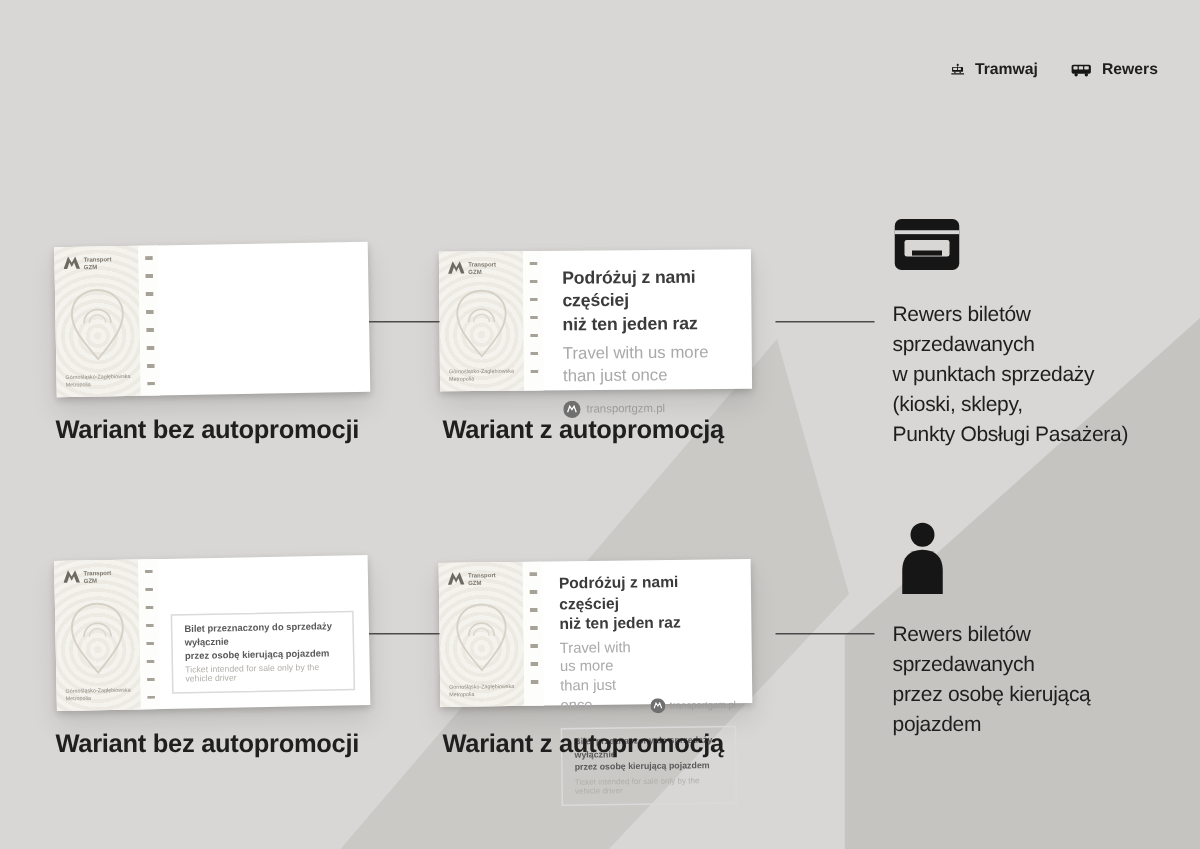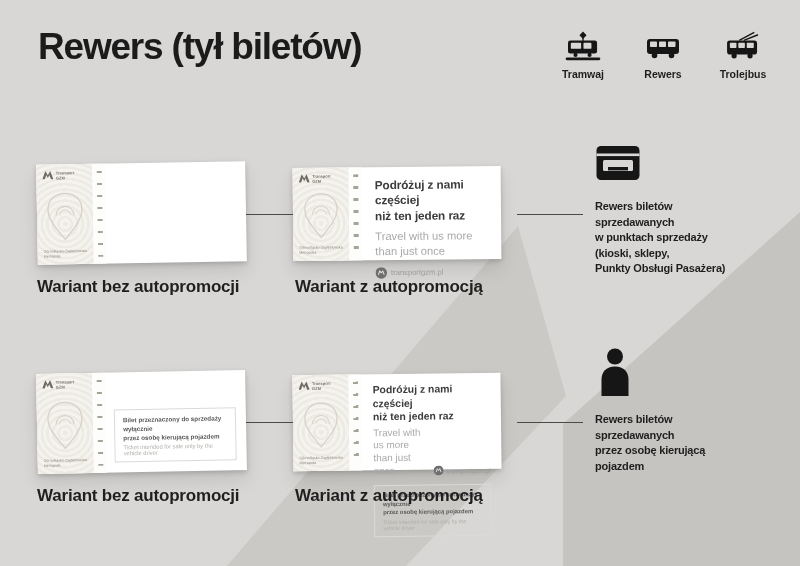--- a/index.html
+++ b/index.html
@@ -17,21 +17,21 @@
     position:absolute; inset:0; background:#c5c4c1;
     clip-path: polygon(563px 424px, 800px 212px, 800px 566px, 563px 566px);
   }
   
   .page-title {
     position:absolute; left:38px; top:26px;
     font-size:37px; font-weight:700; letter-spacing:-1.2px; color:#1b1b1b;
   }
   
   .legend { position:absolute; top:31px; right:28px; display:flex; gap:22px; }
-  .legend-item { display:flex; flex-direction:column; align-items:center; width:58px; gap:7px; }
+  .legend-item { display:flex; align-items:center; width:58px; gap:7px; }
   .legend-item svg { display:block; }
   .legend-label { font-size:10.5px; font-weight:700; color:#1e1e1e; }
   
   .ticket {
     position:absolute; background:#ffffff; display:flex;
     box-shadow:0 2px 5px rgba(0,0,0,.18), 0 10px 18px rgba(0,0,0,.10);
   }
   .t-r1-plain { left:37px; top:163px; width:209px; height:100px; transform:rotate(-1deg); }
   .t-r1-promo { left:293px; top:167px; width:208px; height:93px; transform:rotate(-0.5deg); }
   .t-r2-plain { left:37px; top:372px; width:209px; height:100px; transform:rotate(-1.1deg); }
@@ -84,33 +84,32 @@
   .connector { position:absolute; height:1px; background:#4a4a4a; }
   .c-r1-a { left:246px; top:214px; width:47px; }
   .c-r1-b { left:517px; top:214px; width:66px; }
   .c-r2-a { left:246px; top:422px; width:47px; }
   .c-r2-b { left:517px; top:422px; width:66px; }
   
   .info-block { position:absolute; left:595px; width:202px; }
   .info-1 { top:143px; }
   .info-2 { top:348px; }
   .info-text {
-    margin-top:12px; font-size:11px; font-weight:700; color:#1e1e1e;
+    margin-top:12px; font-size:14px; font-weight:400; color:#1e1e1e;
     line-height:1.42; white-space:pre-line; letter-spacing:-0.2px;
   }
 </style>
 </head>
 <body>
 
 <div class="canvas">
 
   <div class="bg-wedge"></div>
   <div class="bg-corner"></div>
 
-  <h1 class="page-title">Rewers (tył biletów)</h1>
 
   <div class="legend">
     <div class="legend-item">
       <svg width="38" height="30" viewBox="0 0 38 32">
         <g fill="#161616">
           <path d="M19 0.5 L22.8 4.5 L19 8.5 L15.2 4.5 Z"></path>
           <rect x="18.3" y="7" width="1.4" height="4"></rect>
           <rect x="3" y="10" width="31" height="14" rx="2.5"></rect>
           <circle cx="11" cy="25.5" r="2.2"></circle>
             <circle cx="26" cy="25.5" r="2.2"></circle>
@@ -126,37 +125,20 @@
         <g fill="#161616">
           <rect x="1" y="8" width="32" height="15" rx="3"></rect>
           <circle cx="8.5" cy="24.5" r="2.8"></circle>
             <circle cx="25.5" cy="24.5" r="2.8"></circle>
         </g>
         <rect x="4" y="10.5" width="7" height="5.5" rx="0.8" fill="#d8d7d5"></rect>
         <rect x="13" y="10.5" width="7" height="5.5" rx="0.8" fill="#d8d7d5"></rect>
         <rect x="22" y="10.5" width="7.5" height="5.5" rx="0.8" fill="#d8d7d5"></rect>
       </svg>
       <div class="legend-label">Rewers</div>
-    </div>
-    <div class="legend-item">
-      <svg width="36" height="30" viewBox="0 0 36 32">
-        <g stroke="#161616" stroke-width="1.5">
-          <path d="M14 10 L30 1.5"></path>
-            <path d="M19 10 L34 4"></path>
-        </g>
-        <g fill="#161616">
-          <rect x="1" y="10" width="32" height="15" rx="3"></rect>
-          <circle cx="8.5" cy="26.5" r="2.8"></circle>
-            <circle cx="25.5" cy="26.5" r="2.8"></circle>
-        </g>
-        <rect x="4" y="12.5" width="7" height="5.5" rx="0.8" fill="#d8d7d5"></rect>
-        <rect x="13" y="12.5" width="7" height="5.5" rx="0.8" fill="#d8d7d5"></rect>
-        <rect x="22" y="12.5" width="7.5" height="5.5" rx="0.8" fill="#d8d7d5"></rect>
-      </svg>
-      <div class="legend-label">Trolejbus</div>
     </div>
   </div>
 
   <div class="ticket t-r1-plain">
     <div class="stub">
       <div class="stub-pattern"></div>
       <div class="stub-logo">
         <svg width="11" height="9" viewBox="0 0 12 9">
           <path d="M0 9 L3.4 0 L6 4.6 L8.6 0 L12 9 L9.4 9 L7.7 4.4 L6 7.6 L4.3 4.4 L2.6 9 Z" fill="#6d6a62"></path>
         </svg>

